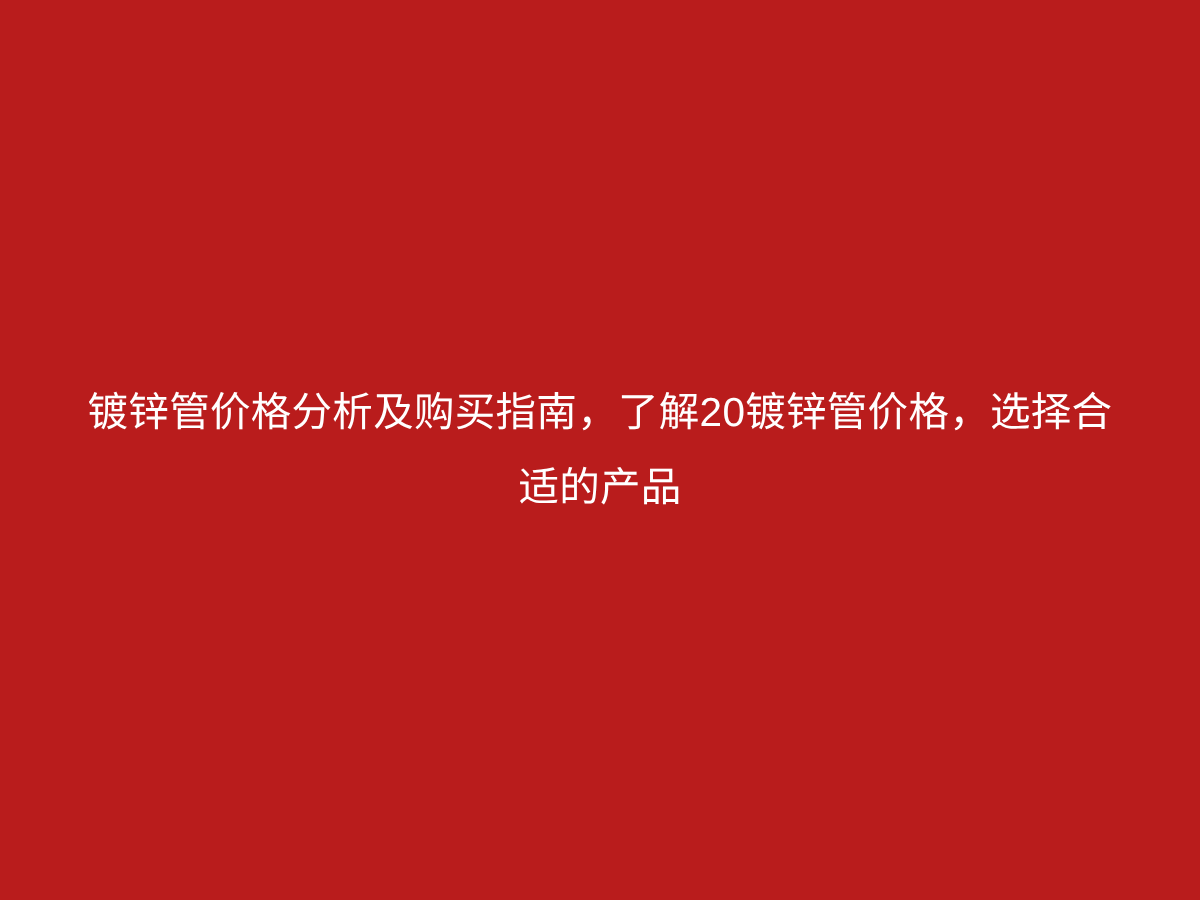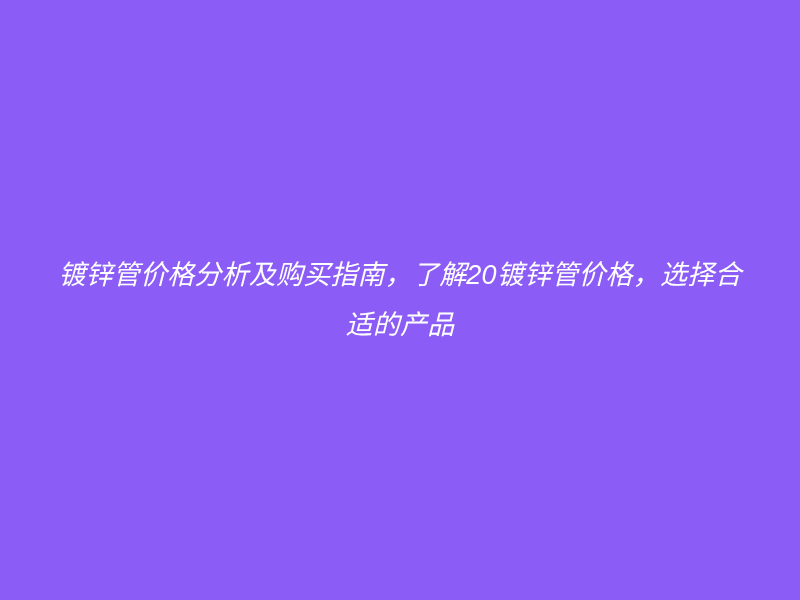--- a/index.html
+++ b/index.html
@@ -45,17 +45,17 @@
     font-weight: 400;
     line-height: 50px;
     letter-spacing: 0.2px;
     white-space: normal;
     word-break: break-word;
   }
 </style>
 </head>
 <body>
 
-<div class="title-card" style="background-color: #8b5cf6; font-style: italic;">
+<div class="title-card" style="background-color: #b91c1c;">
   <div class="title-block">
     <h1 class="title-text" style="color: rgb(255, 255, 255); font-size: 27px; line-height: 50px; text-align: center;">镀锌管价格分析及购买指南，了解20镀锌管价格，选择合适的产品</h1>
   </div>
 </div>
 
 </body></html>

